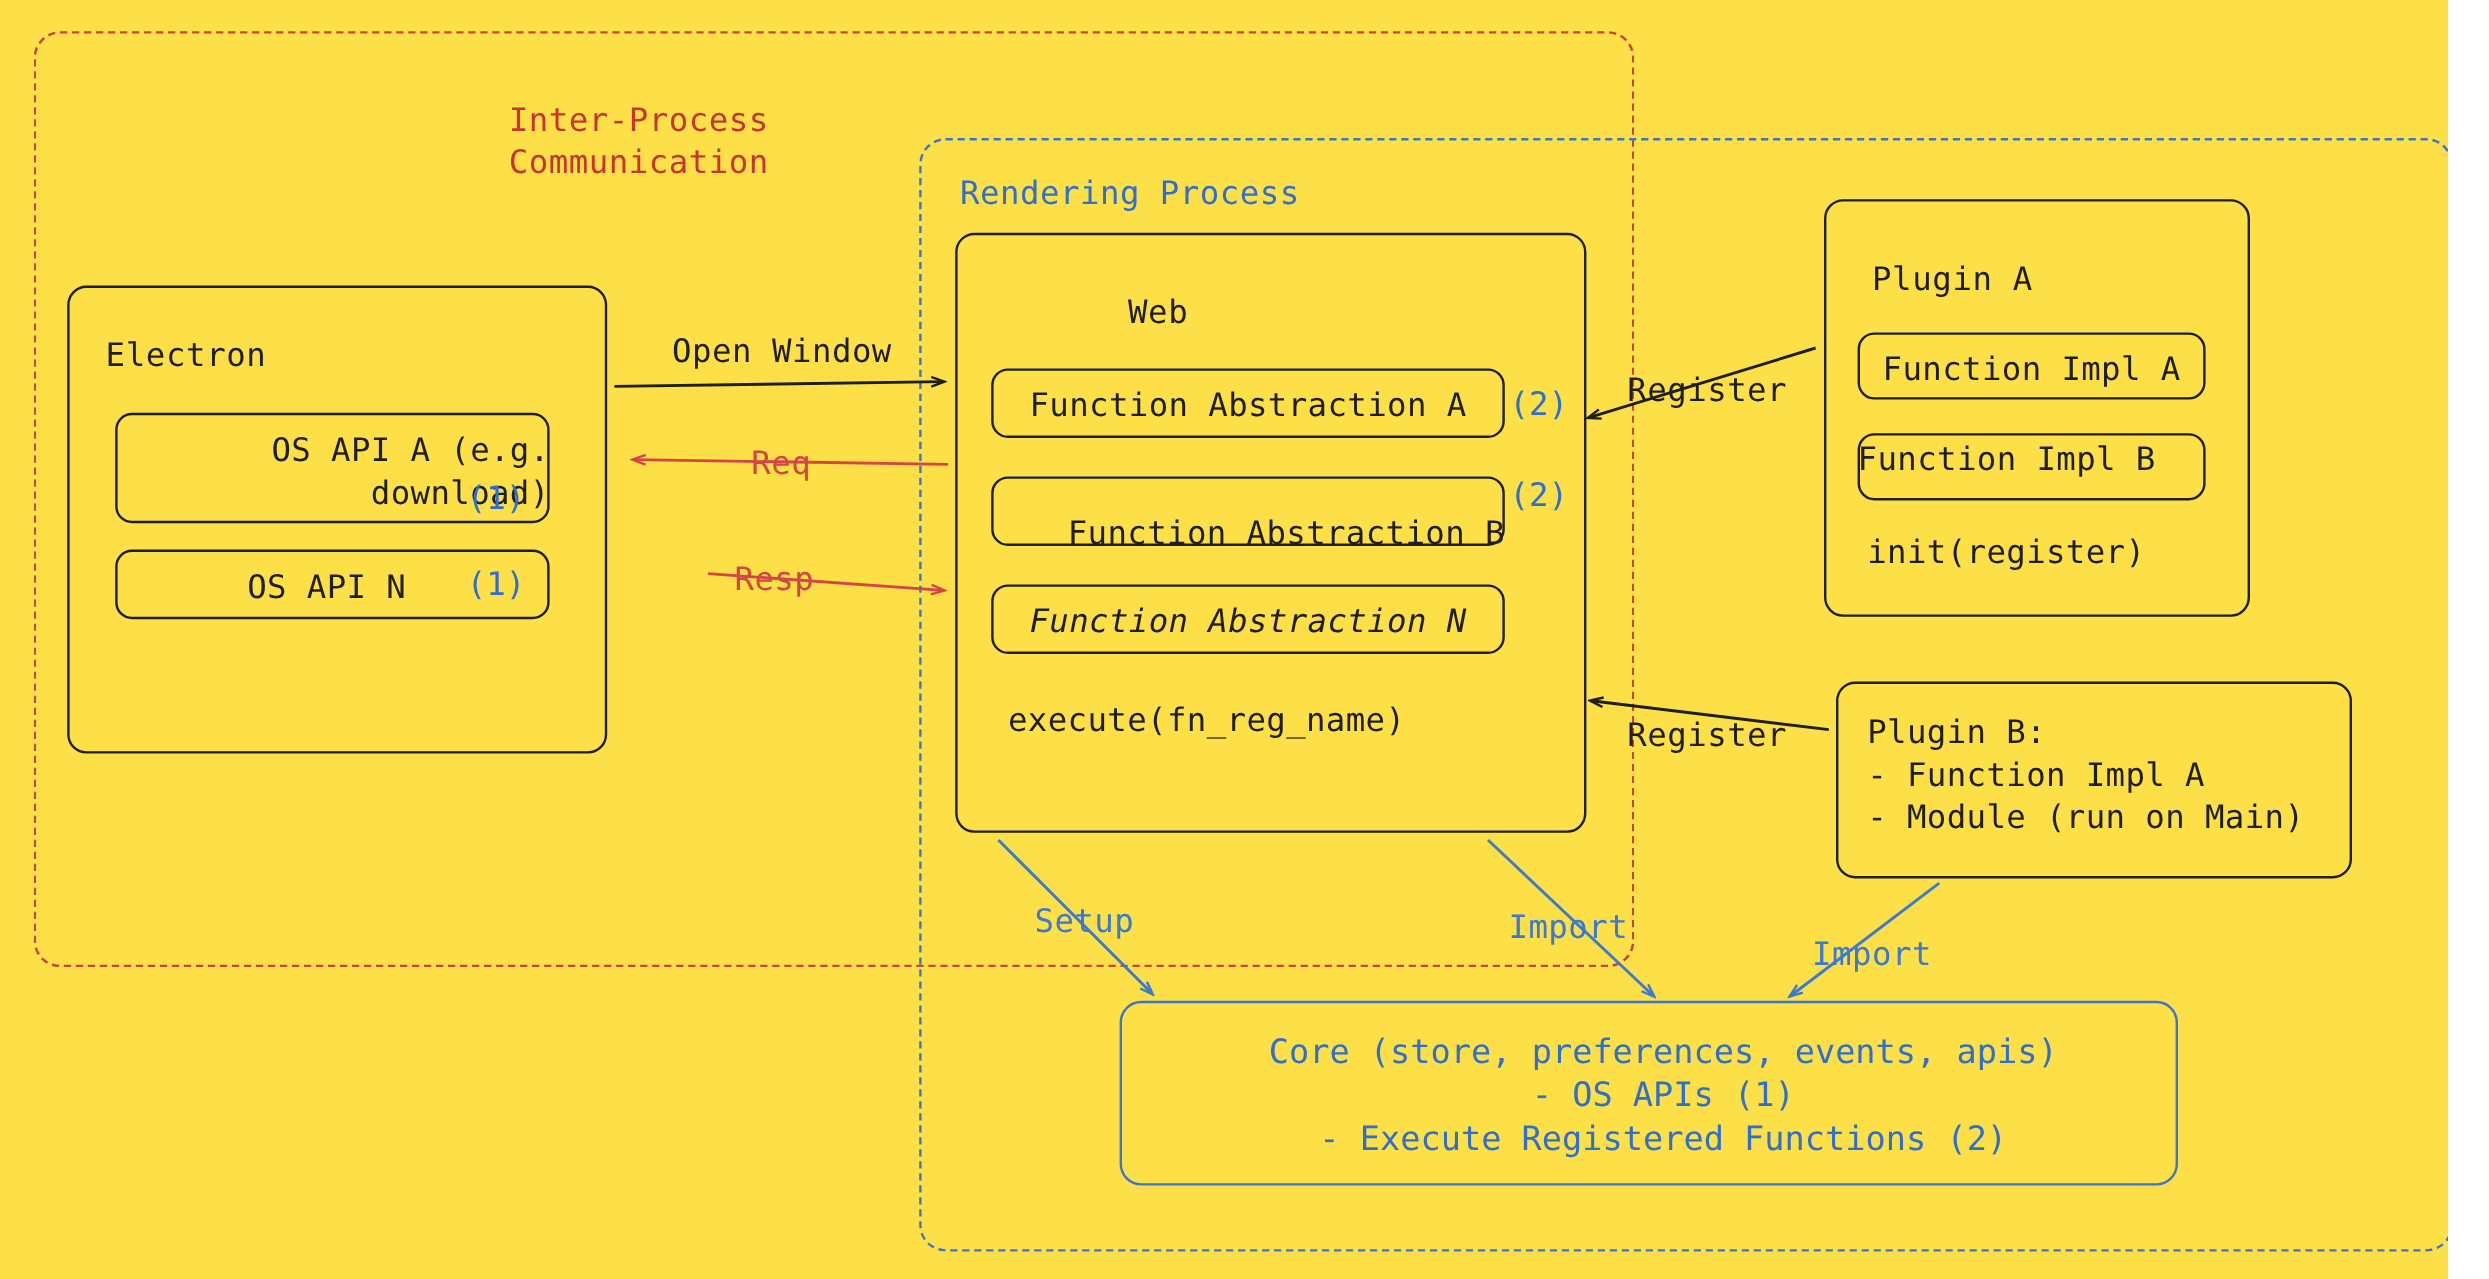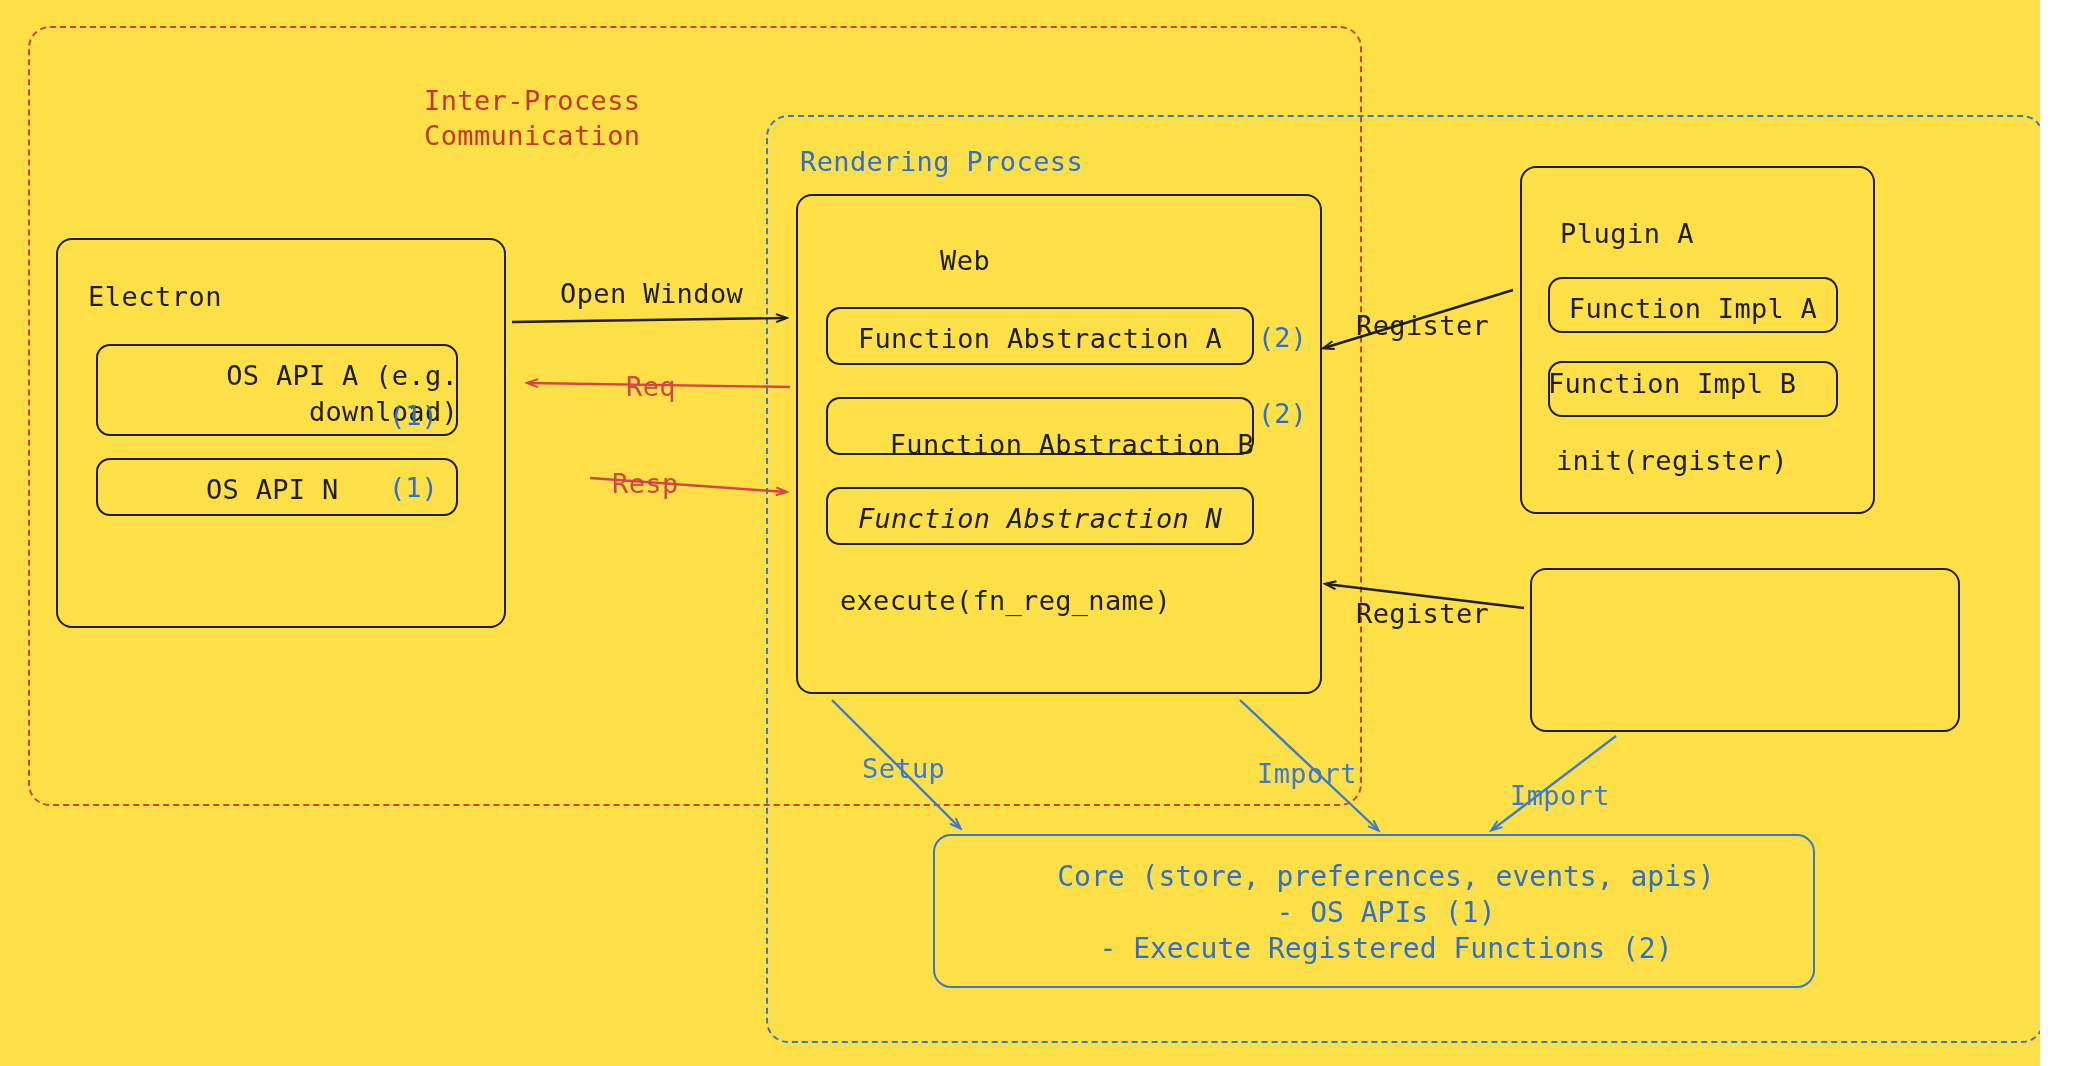--- a/index.html
+++ b/index.html
@@ -167,20 +167,23 @@
 
   <div class="node inner" style="left:1548px; top:277px; width:290px; height:56px;"></div>
   <div class="node-text centered" style="left:1548px; top:291px; width:290px; text-align:center;">Function Impl A</div>
 
   <div class="node inner" style="left:1548px; top:361px; width:290px; height:56px;"></div>
   <div class="node-text centered" style="left:1548px; top:366px; width:290px; text-align:left;">Function Impl B</div>
 
   <div class="node-text" style="left:1556px; top:443px;">init(register)</div>
 
   <div class="node" style="left:1530px; top:568px; width:430px; height:164px;"></div>
+  <div class="node-text" style="left:1556px; top:593px;">Plugin B:
+- Function Impl A
+- Module (run on Main)</div>
 
   <div class="core-box" style="left:933px; top:834px; width:882px; height:154px;"></div>
   <div class="core-text" style="left:933px; top:857px; width:882px;">Core (store, preferences, events, apis)</div>
   <div class="core-text" style="left:933px; top:893px; width:882px;">- OS APIs (1)</div>
   <div class="core-text" style="left:933px; top:929px; width:882px;">- Execute Registered Functions (2)</div>
 
   <div class="edge-label black" style="left:560px; top:278px;">Open Window</div>
 
   <div class="edge-label red" style="left:626px; top:371px;">Req</div>
 

